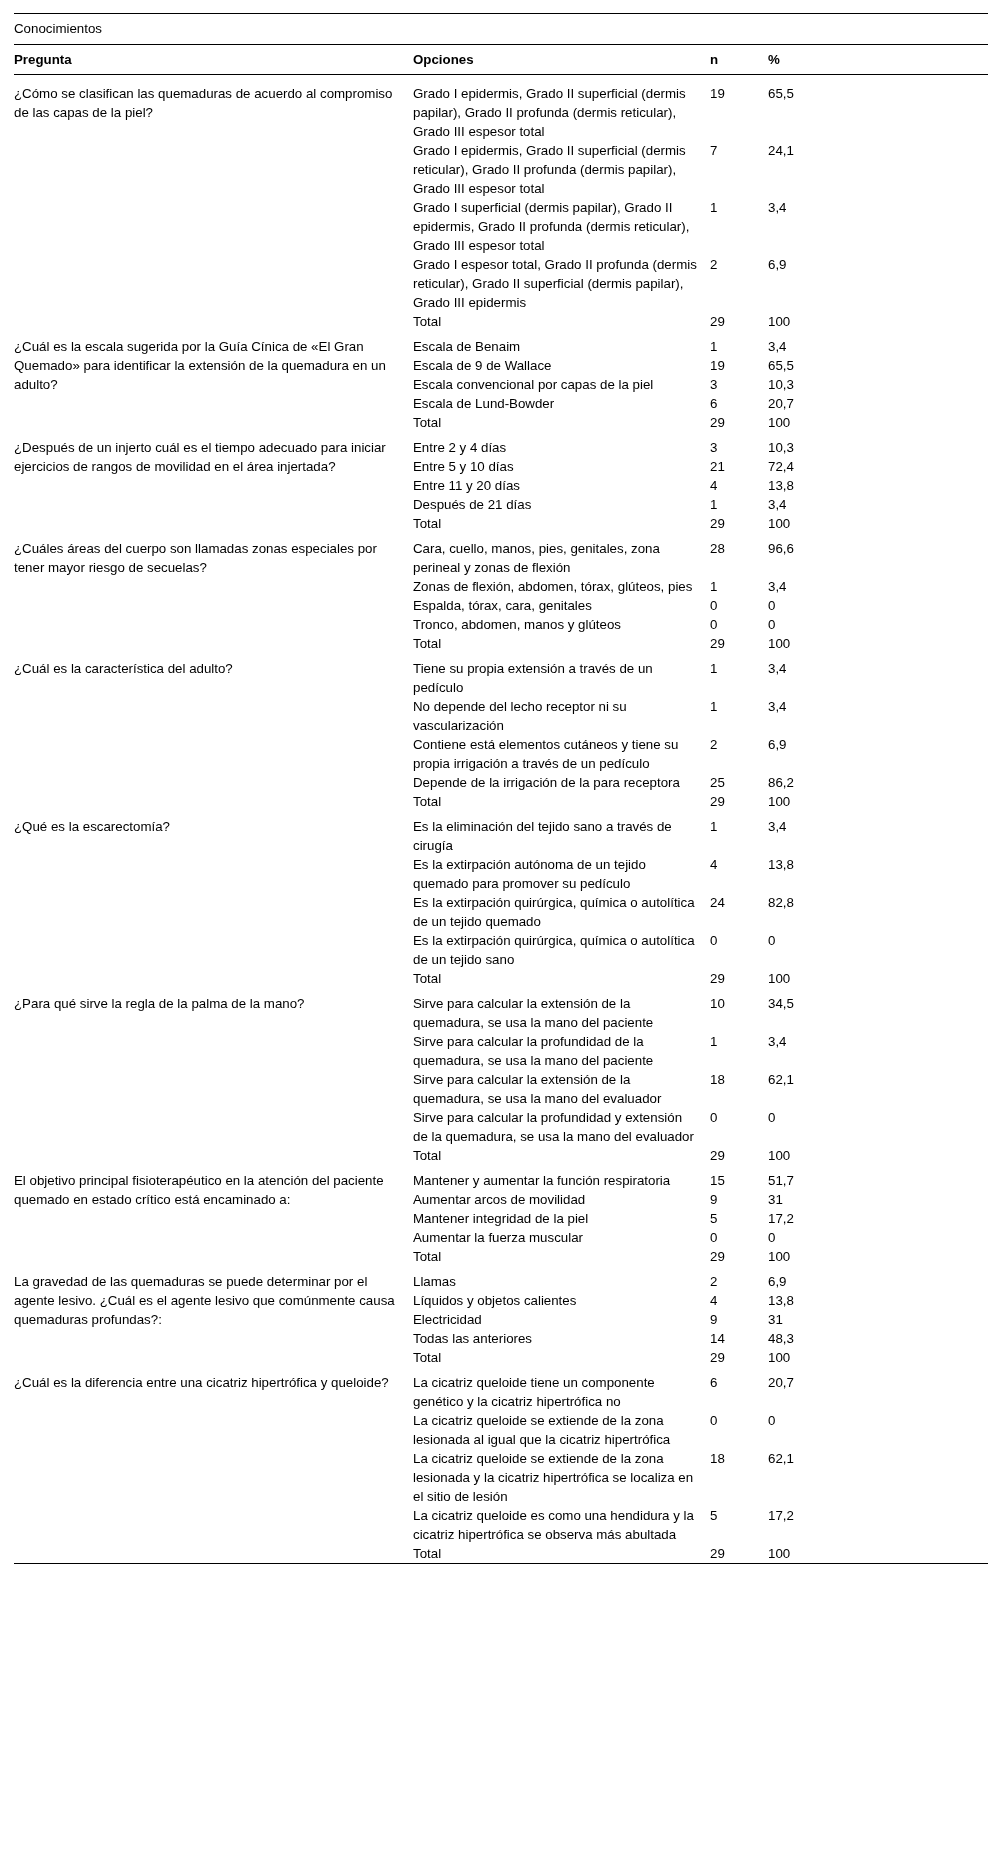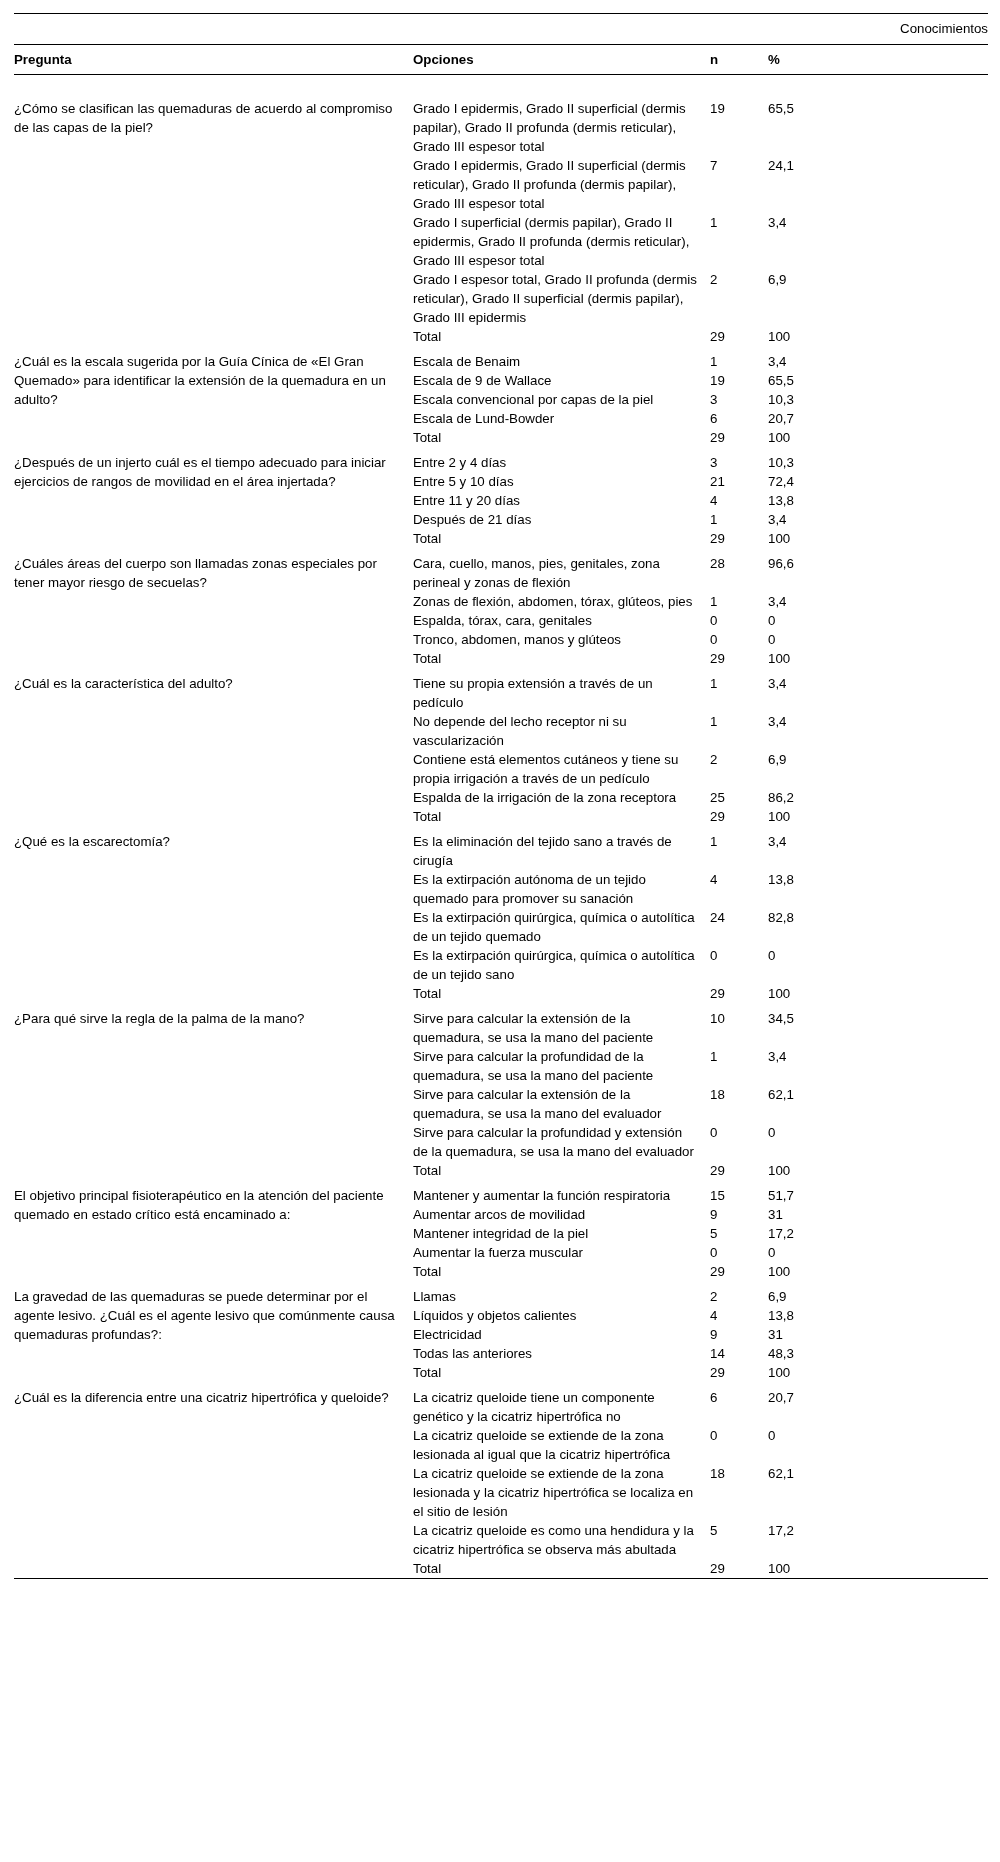--- a/index.html
+++ b/index.html
@@ -30,21 +30,21 @@
     line-height: 19px;
   }
   table.stats col.c-q      { width: 399px; }
   table.stats col.c-o      { width: 297px; }
   table.stats col.c-n      { width: 58px; }
   table.stats col.c-p      { width: 220px; }
 
   
   tr.rule-top  > td { border-top: 1.6px solid #000; }
   .title-row td {
-    text-align: right;
+    text-align: left;
     padding: 5px 0 6px 0;
     border-bottom: 1.6px solid #000;
     font-size: 13.3px;
   }
   .head-row th {
     text-align: left;
     font-weight: bold;
     padding: 5px 0 5px 0;
     border-bottom: 1.6px solid #000;
     font-size: 13.3px;
@@ -58,21 +58,21 @@
     font-size: 13.3px;
     line-height: 19px;
   }
   td.q  { padding-right: 14px; }
   td.o  { padding-right: 10px; }
   td.n  { }
   td.p  { }
 
   
   tr.group-start td { padding-top: 6px; }
-  tr.first-block td { padding-top: 24px; }
+  tr.first-block td { padding-top: 9px; }
 
   .bottom-rule {
     width: 974px;
     margin-left: 14px;
     border-top: 1.6px solid #000;
   }
   .qtext { display: block; }
 </style>
 </head>
 <body>
@@ -222,39 +222,39 @@
           <td class="o">No depende del lecho receptor ni su vascularización</td>
           <td class="n">1</td>
           <td class="p">3,4</td>
         </tr>
         <tr>
           <td class="o">Contiene está elementos cutáneos y tiene su propia irrigación a través de un pedículo</td>
           <td class="n">2</td>
           <td class="p">6,9</td>
         </tr>
         <tr>
-          <td class="o">Espalda de la irrigación de la zona receptora</td>
+          <td class="o">Depende de la irrigación de la para receptora</td>
           <td class="n">25</td>
           <td class="p">86,2</td>
         </tr>
         <tr>
           <td class="o">Total</td>
           <td class="n">29</td>
           <td class="p">100</td>
         </tr>
         <tr class="group-start">
           <td class="q" rowspan="5">
             <span class="qtext">¿Qué es la escarectomía?</span>
           </td>
           <td class="o">Es la eliminación del tejido sano a través de cirugía</td>
           <td class="n">1</td>
           <td class="p">3,4</td>
         </tr>
         <tr>
-          <td class="o">Es la extirpación autónoma de un tejido quemado para promover su sanación</td>
+          <td class="o">Es la extirpación autónoma de un tejido quemado para promover su pedículo</td>
           <td class="n">4</td>
           <td class="p">13,8</td>
         </tr>
         <tr>
           <td class="o">Es la extirpación quirúrgica, química o autolítica de un tejido quemado</td>
           <td class="n">24</td>
           <td class="p">82,8</td>
         </tr>
         <tr>
           <td class="o">Es la extirpación quirúrgica, química o autolítica de un tejido sano</td>

